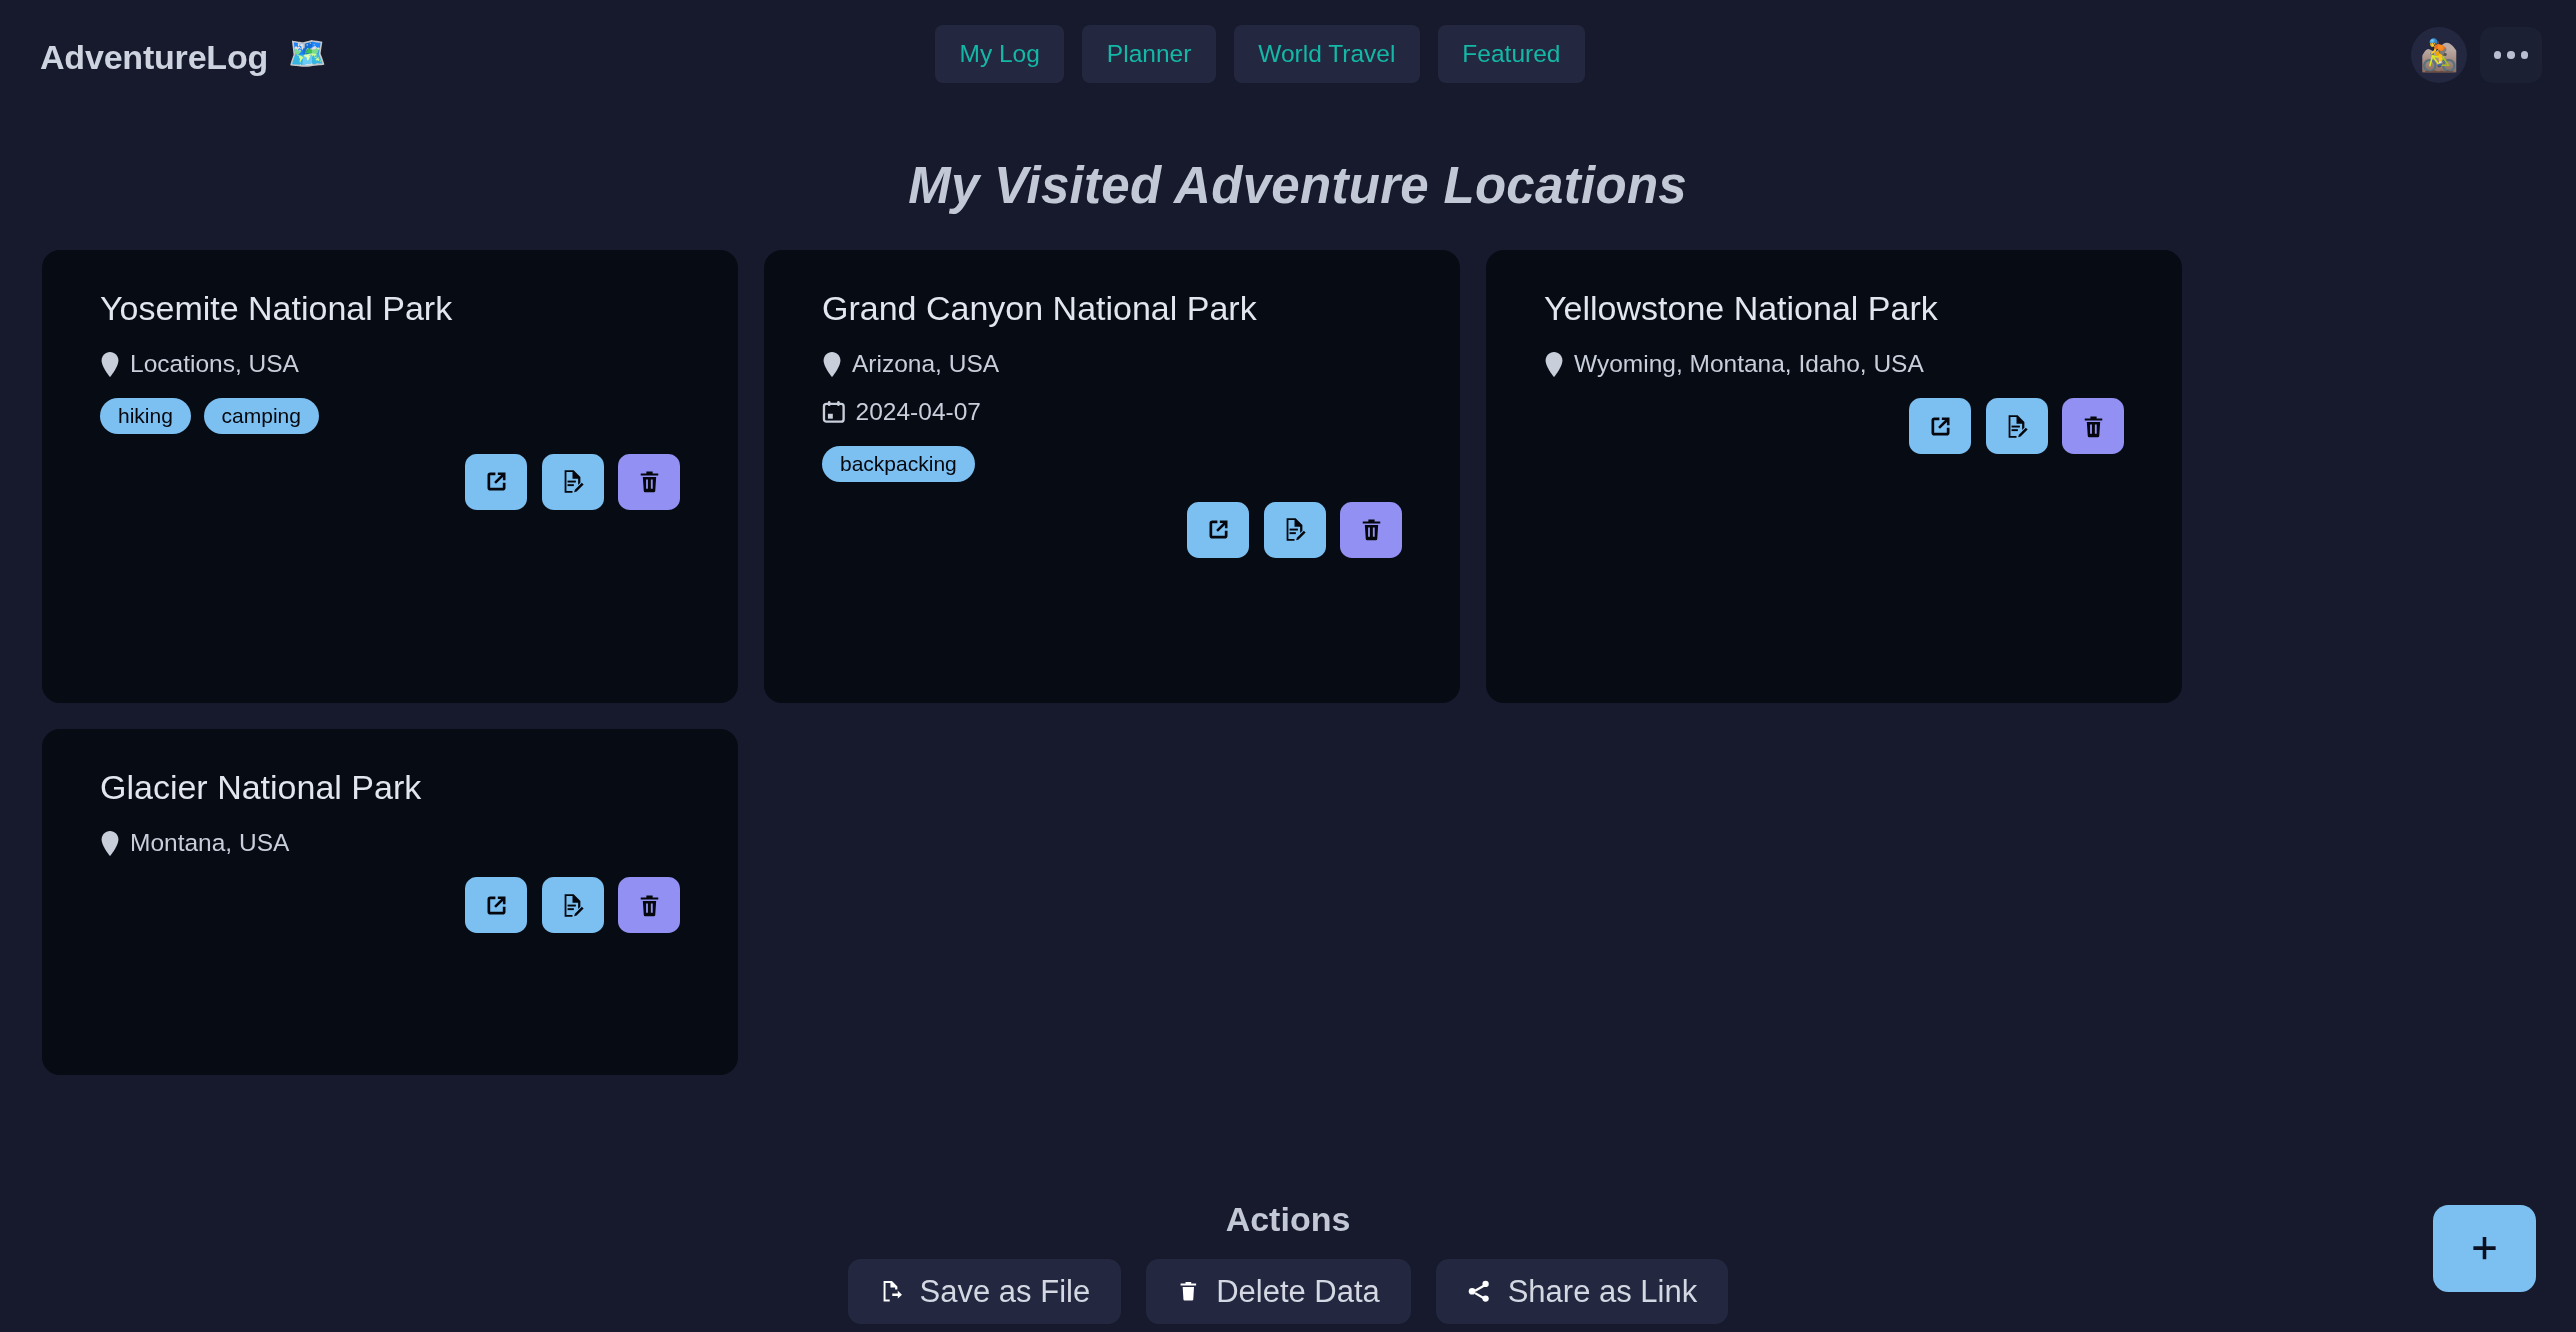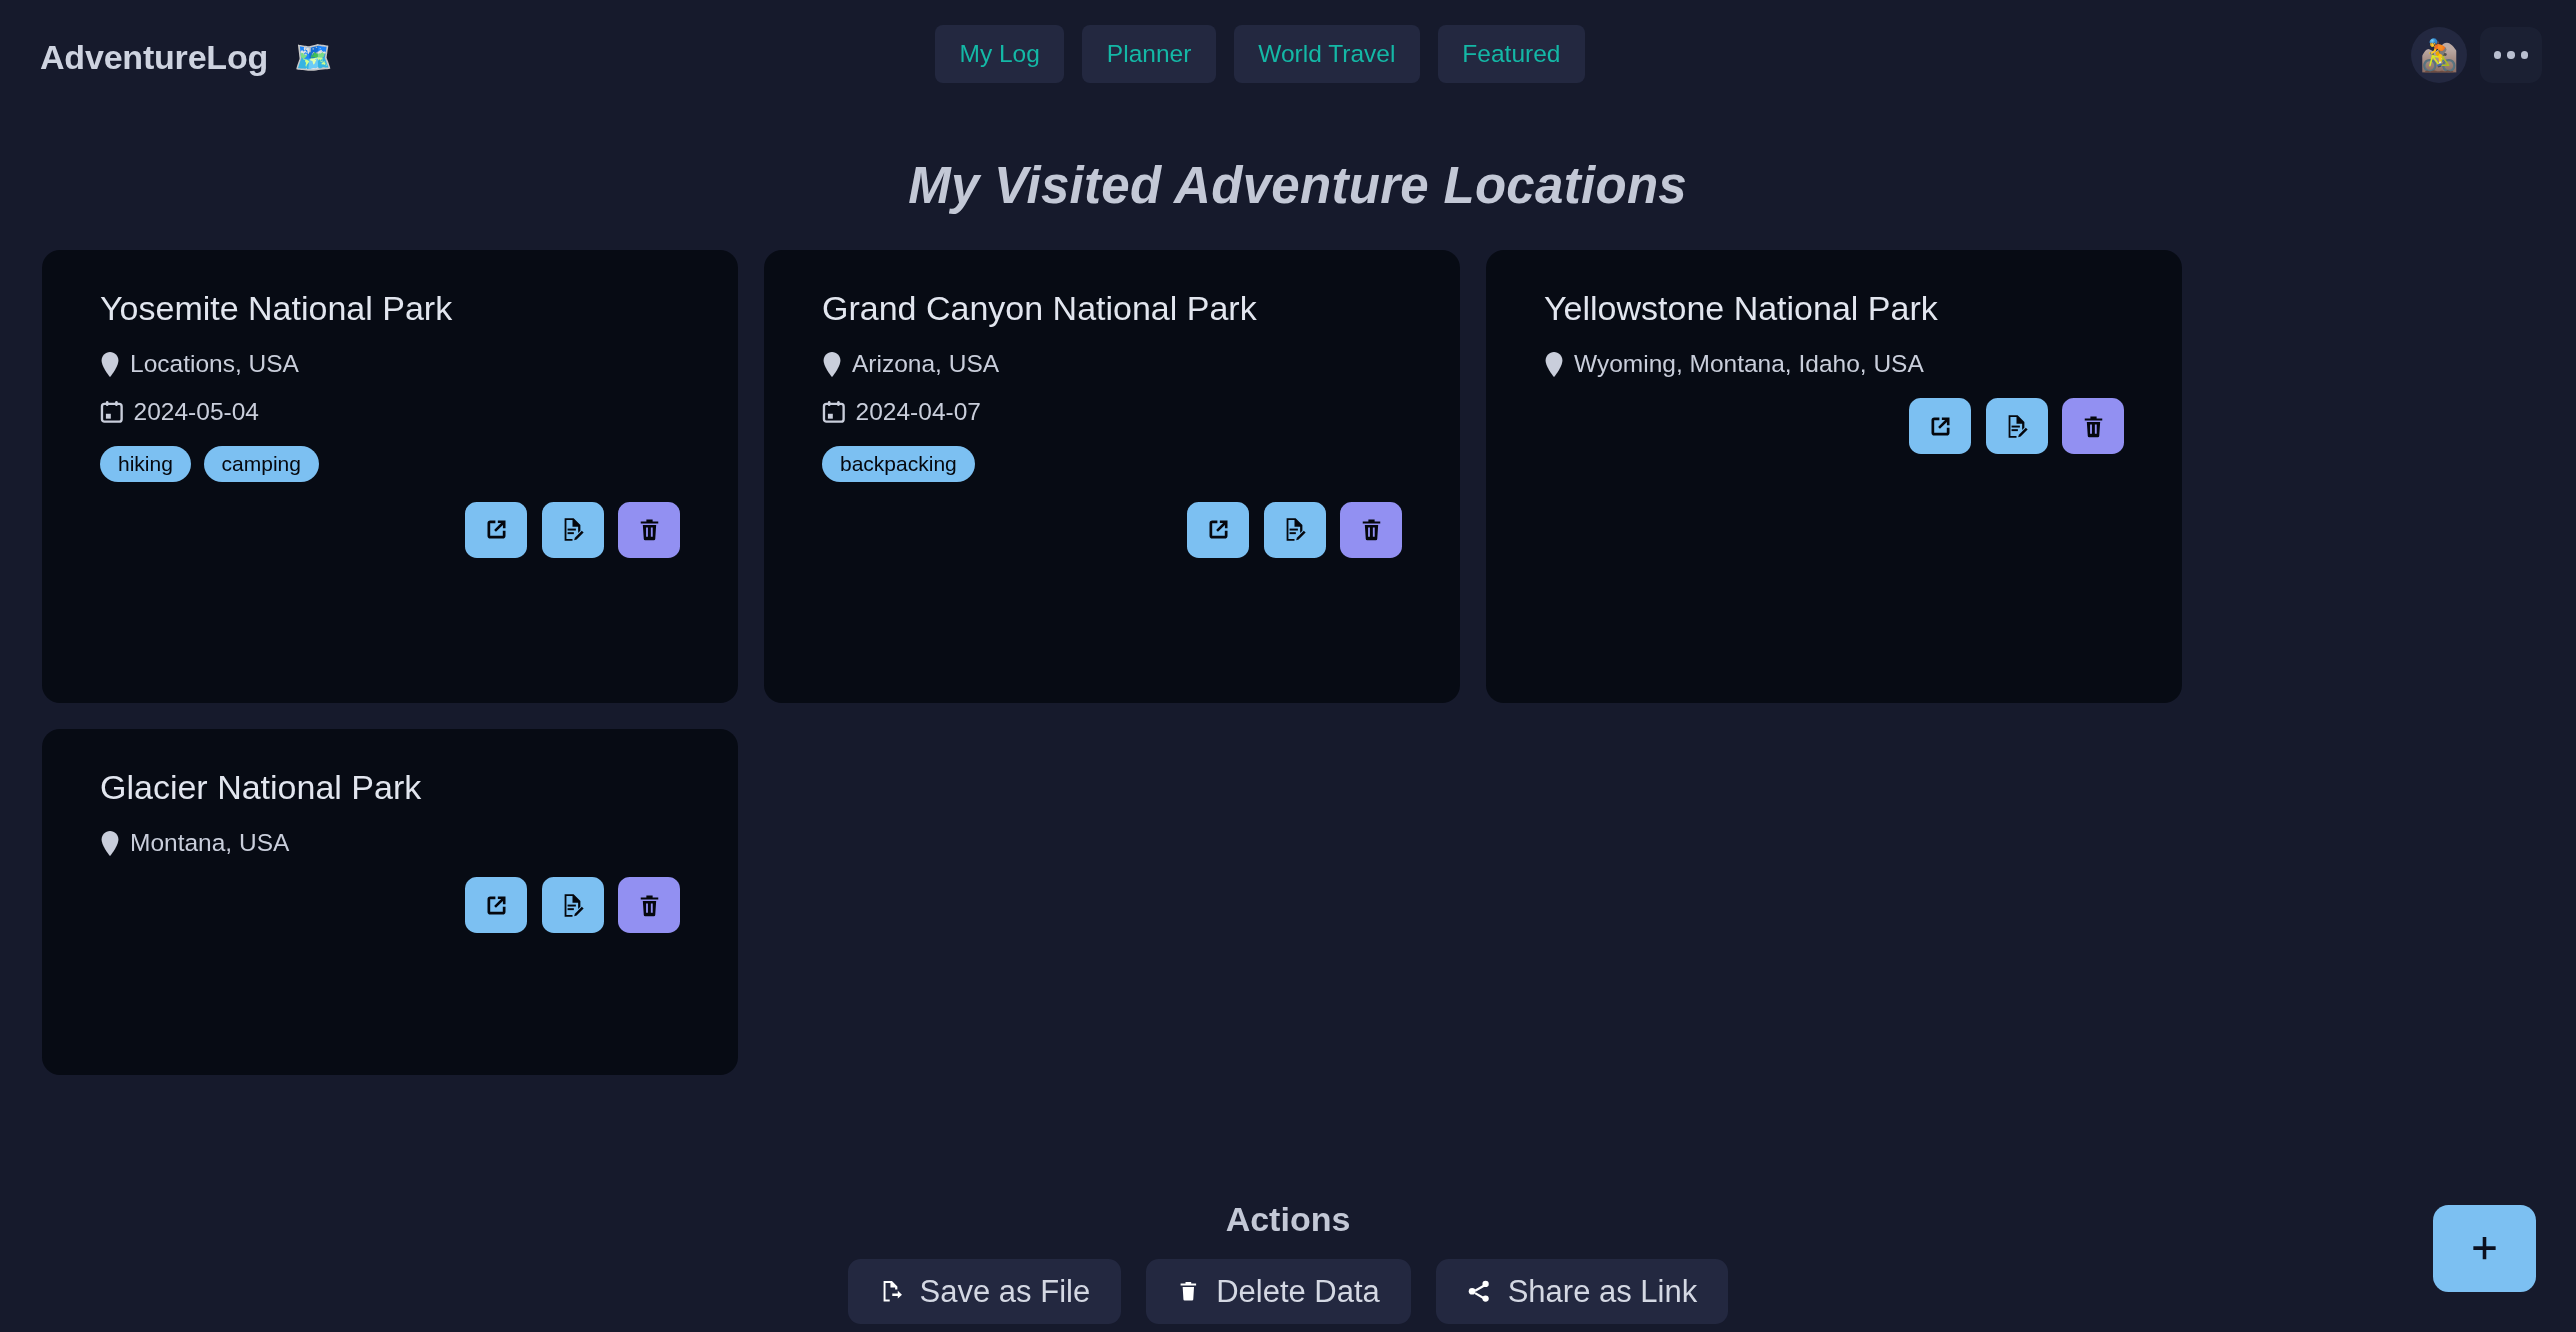--- a/index.html
+++ b/index.html
@@ -22,22 +22,21 @@
   .topbar {
     height: 134px;
     display: flex;
     align-items: flex-start;
     padding: 23.6px 40px 0 40px;
     position: relative;
   }
 
   .brand {
     display: flex;
-    align-items: center;
-    gap: 26px;
+    gap: 20px;
     font-size: 34px;
     font-weight: 700;
     color: #ced3e0;
     letter-spacing: -0.2px;
     white-space: nowrap;
     margin-top: 14.5px;
   }
   .brand-emoji { font-size: 31px; line-height: 1; }
 
   .navtabs {
@@ -271,31 +270,20 @@
 
     <div class="meta-row">
       <span>
         <svg width="20" height="25" viewBox="0 0 16 22">
             <path d="M8 0C3.9 0 0.6 3.3 0.6 7.4c0 5.6 7.4 14.6 7.4 14.6s7.4-9 7.4-14.6C15.4 3.3 12.1 0 8 0z" fill="#c9cedb"></path>
           </svg>
       </span>
       <span>Locations, USA</span>
     </div>
 
-    <div class="meta-row">
-      <span>
-        <svg width="23.6" height="23.6" viewBox="0 0 24 24">
-            <rect x="2" y="4" width="20" height="18" rx="2.5" fill="none" stroke="#c9cedb" stroke-width="2.4"></rect>
-            <rect x="6" y="1" width="2.6" height="5" rx="1.2" fill="#c9cedb"></rect>
-            <rect x="15.4" y="1" width="2.6" height="5" rx="1.2" fill="#c9cedb"></rect>
-            <rect x="6" y="14" width="5" height="5" fill="#c9cedb"></rect>
-          </svg>
-      </span>
-      <span>2024-05-04</span>
-    </div>
 
     <div class="tags">
       <span class="tag">hiking</span>
       <span class="tag">camping</span>
     </div>
 
     <div class="card-actions">
       <button class="iconbtn iconbtn--blue">
         <span>
           <svg width="27" height="27" viewBox="0 0 24 24">

